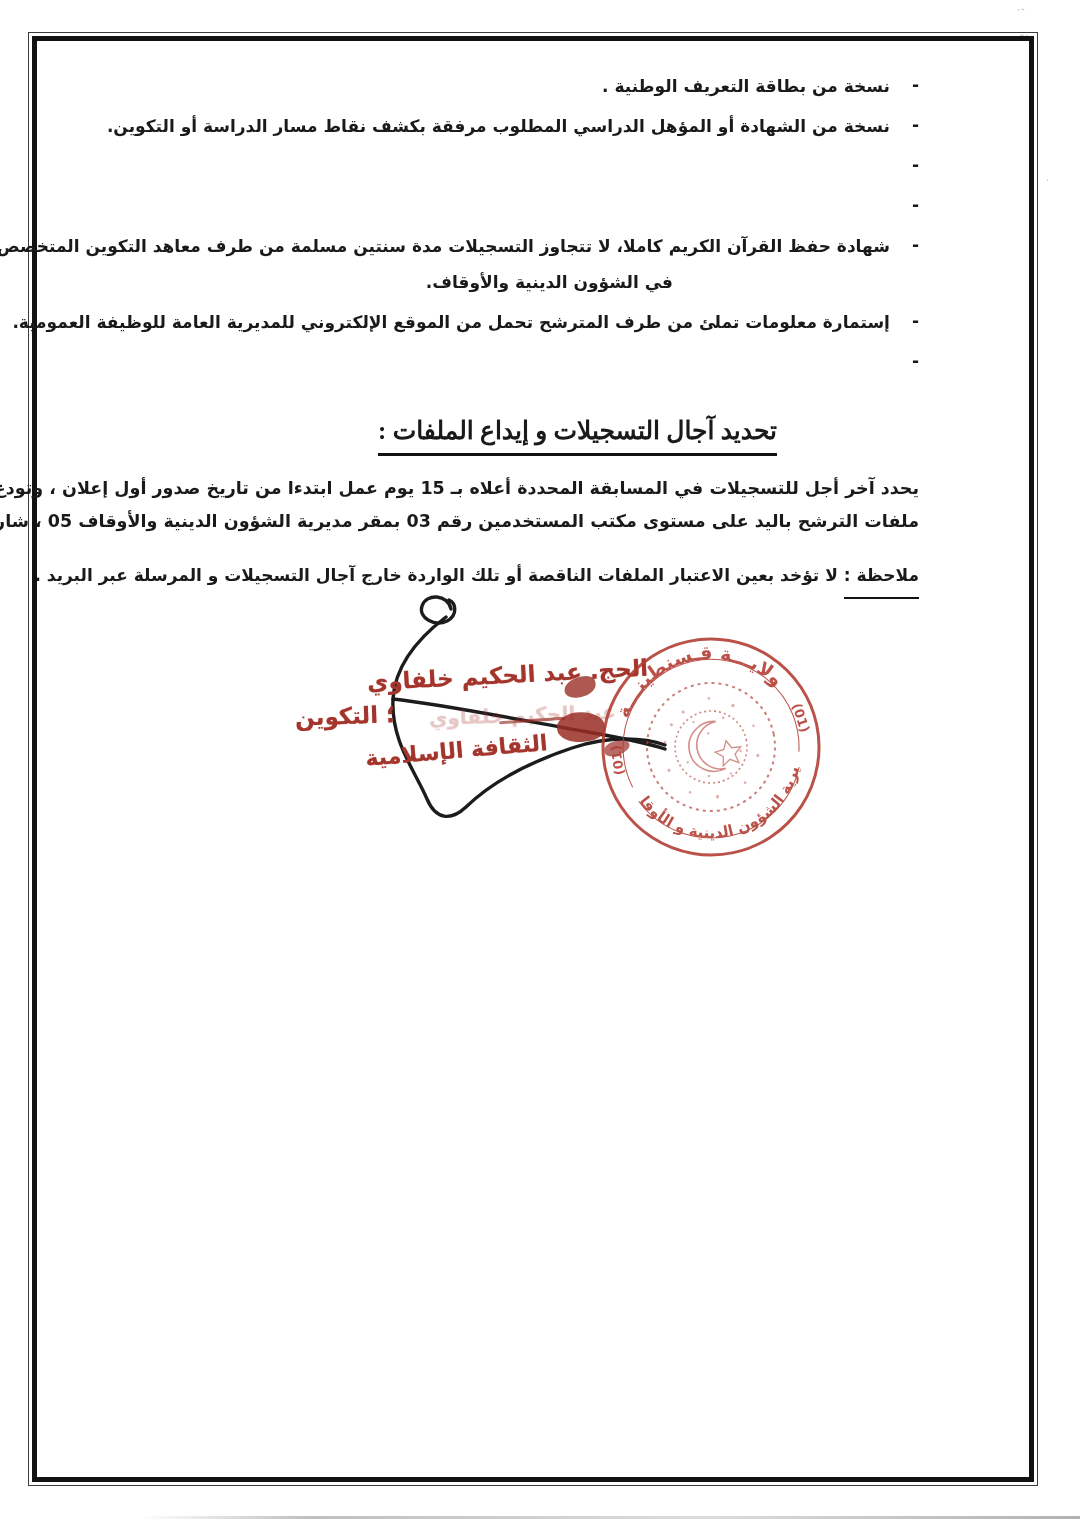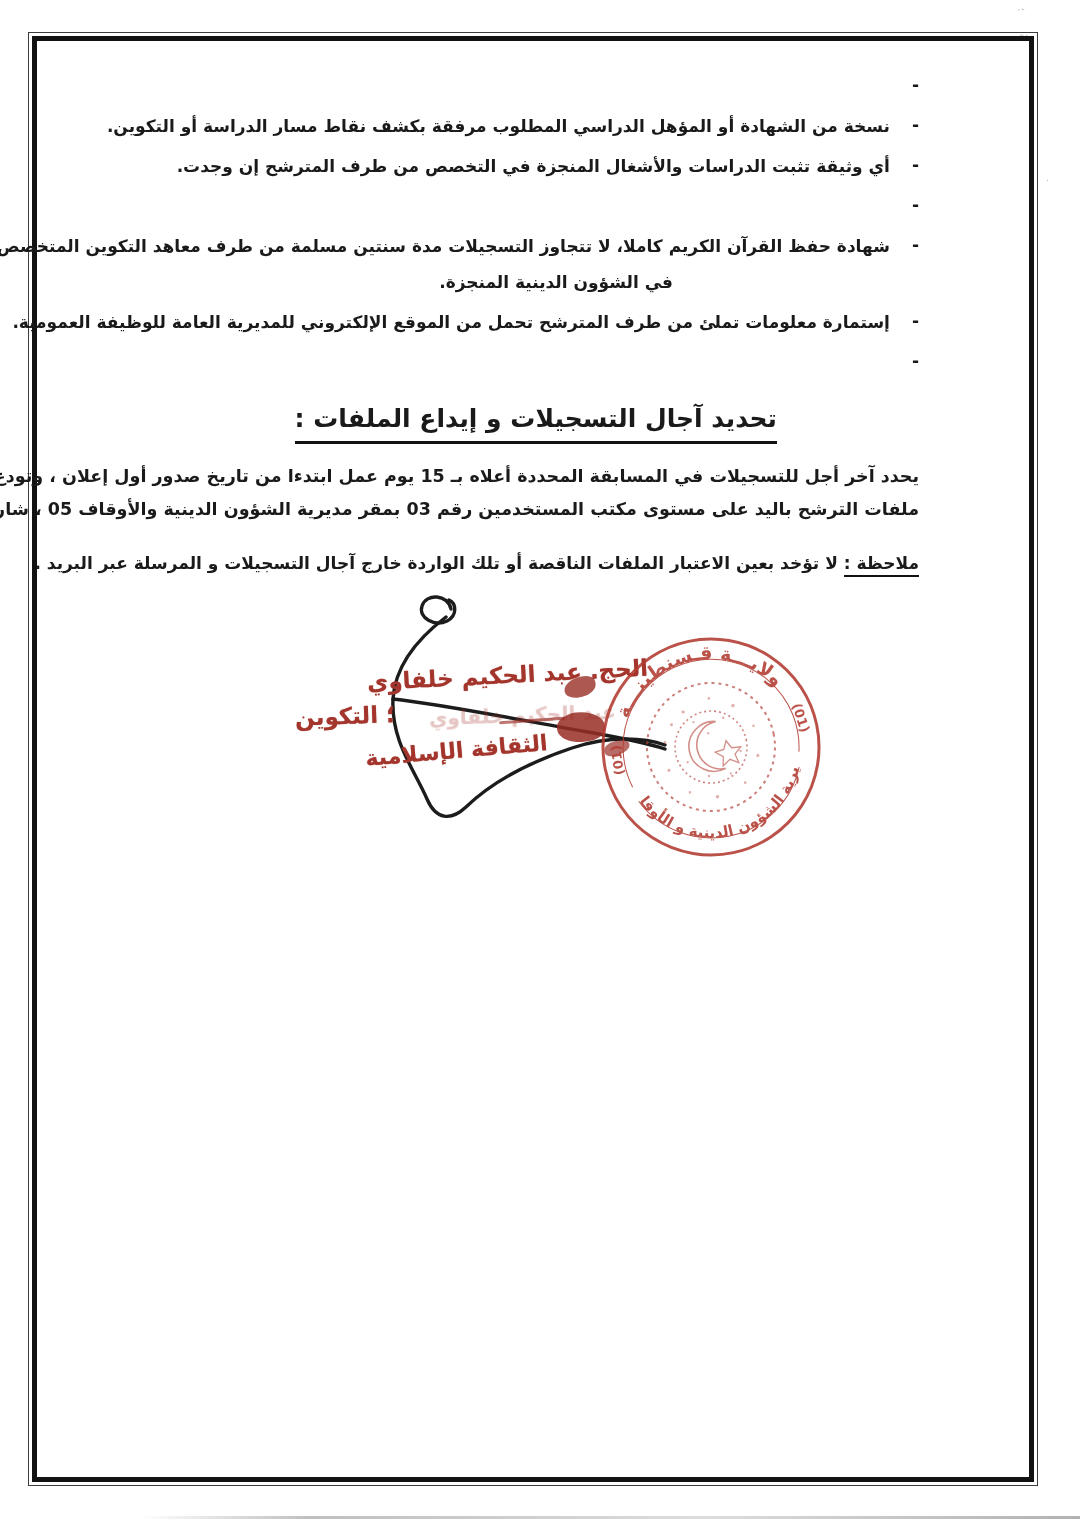--- a/index.html
+++ b/index.html
@@ -24,29 +24,29 @@
   .bullet{
     display:flex;gap:22px;margin-bottom:13px;
     font-size:17px;line-height:27px;white-space:nowrap;
   }
   .bullet .dash{flex:0 0 auto;transform:translateY(-1px);}
   .bullet .btxt{flex:0 1 auto;overflow:visible;}
   .bullet-cont{
     font-size:17px;line-height:27px;margin:-4px 0 13px 0;
     padding-right:246px;white-space:nowrap;
   }
-  .section-heading-wrap{margin:26px 142px 0 0;}
+  .section-heading-wrap{margin:38px 142px 0 0;font-family:Liberation Serif, serif;}
   .section-heading{
     display:inline-block;font-size:25px;line-height:34px;
     border-bottom:3px solid #121212;padding-bottom:5px;
   }
   .para{margin-top:16px;font-size:17.5px;line-height:33px;}
   .para-line{white-space:nowrap;}
   .note{margin-top:24px;font-size:17px;line-height:26px;white-space:nowrap;}
-  .note-label{border-bottom:2px solid #121212;padding-bottom:2px;}
+  .note-label{border-bottom:2px solid #121212;padding-bottom:12px;}
   
   .sig-svg{position:absolute;left:322px;top:533px;}
   .stamp-svg{position:absolute;left:544px;top:576px;}
   .redline{
     position:absolute;direction:rtl;white-space:nowrap;font-weight:bold;
     color:#a3352c;text-shadow:0 0 1px rgba(163,53,44,.55);
   }
   .red-1{left:330px;top:621px;font-size:23px;transform:rotate(-3deg);}
   .red-ghost{left:392px;top:662px;font-size:20px;opacity:.28;filter:blur(.7px);transform:rotate(-2deg);}
   .red-2{left:258px;top:662px;font-size:23px;transform:rotate(-2deg);}
@@ -70,37 +70,37 @@
 <span class="speck" style="left:1024px;top:30px;transform:rotate(95deg);">:ٍ</span>
 <span class="speck" style="left:1046px;top:172px;">.</span>
 
 <div class="frame-outer">
   <div class="frame-inner">
 
     <div class="content">
 
       <div class="bullet">
         <span class="dash">-</span>
+        <span class="btxt">نسخة من بطاقة التعريف الوطنية .</span>
       </div>
       <div class="bullet">
         <span class="dash">-</span>
         <span class="btxt">نسخة من الشهادة أو المؤهل الدراسي المطلوب مرفقة بكشف نقاط مسار الدراسة أو التكوين.</span>
       </div>
       <div class="bullet">
         <span class="dash">-</span>
-        <span class="btxt">أي وثيقة تثبت الدراسات والأشغال المنجزة في التخصص من طرف المترشح إن وجدت.</span>
       </div>
       <div class="bullet">
         <span class="dash">-</span>
       </div>
       <div class="bullet">
         <span class="dash">-</span>
         <span class="btxt">شهادة حفظ القرآن الكريم كاملا، لا تتجاوز التسجيلات مدة سنتين مسلمة من طرف معاهد التكوين المتخصص</span>
       </div>
-      <div class="bullet-cont">في الشؤون الدينية المنجزة.</div>
+      <div class="bullet-cont">في الشؤون الدينية والأوقاف.</div>
       <div class="bullet">
         <span class="dash">-</span>
         <span class="btxt">إستمارة معلومات تملئ من طرف المترشح تحمل من الموقع الإلكتروني للمديرية العامة للوظيفة العمومية.</span>
       </div>
       <div class="bullet">
         <span class="dash">-</span>
       </div>
 
       <div class="section-heading-wrap">
         <span class="section-heading">تحديد آجال التسجيلات و إيداع الملفات :</span>

